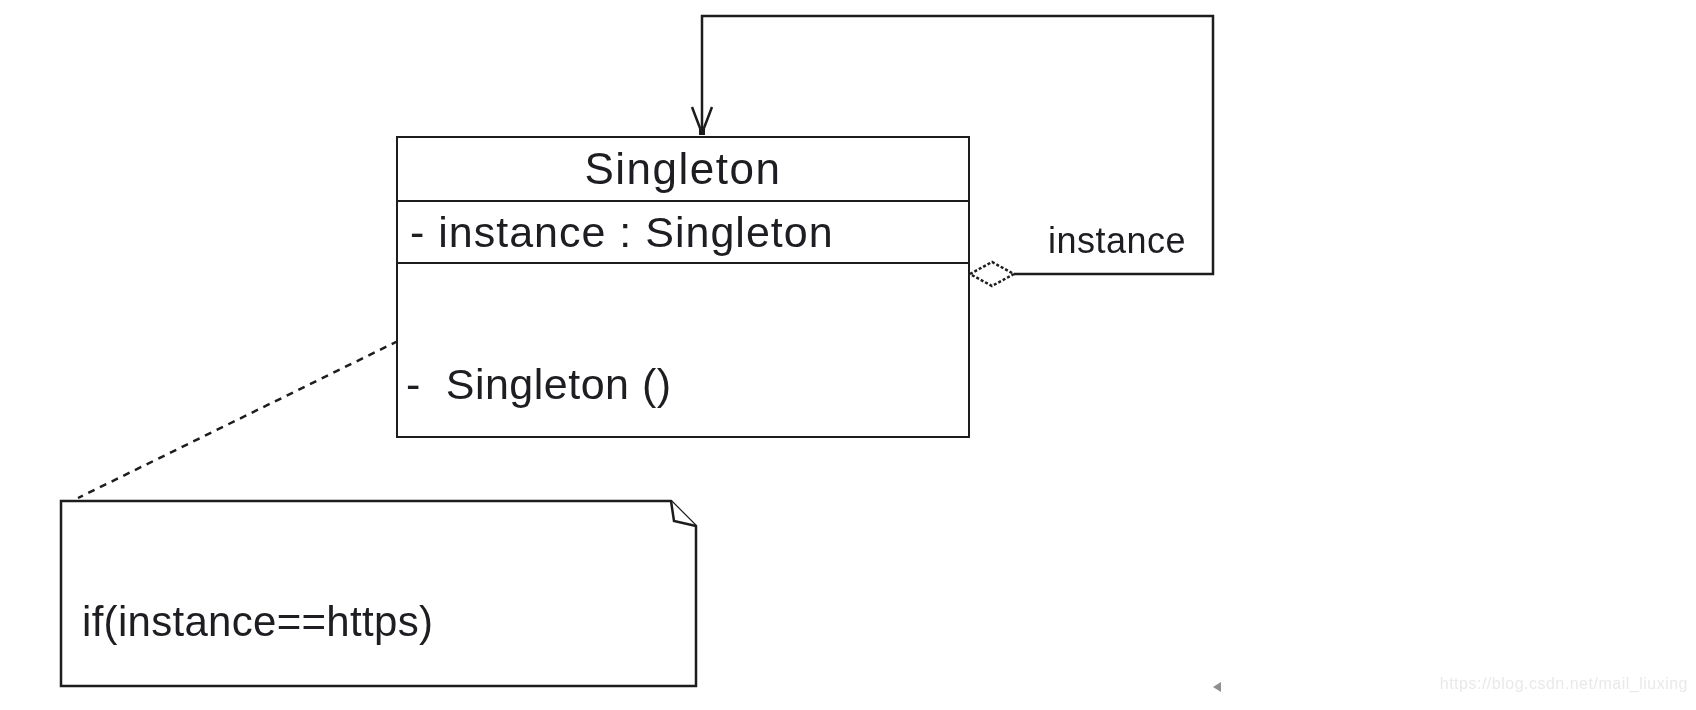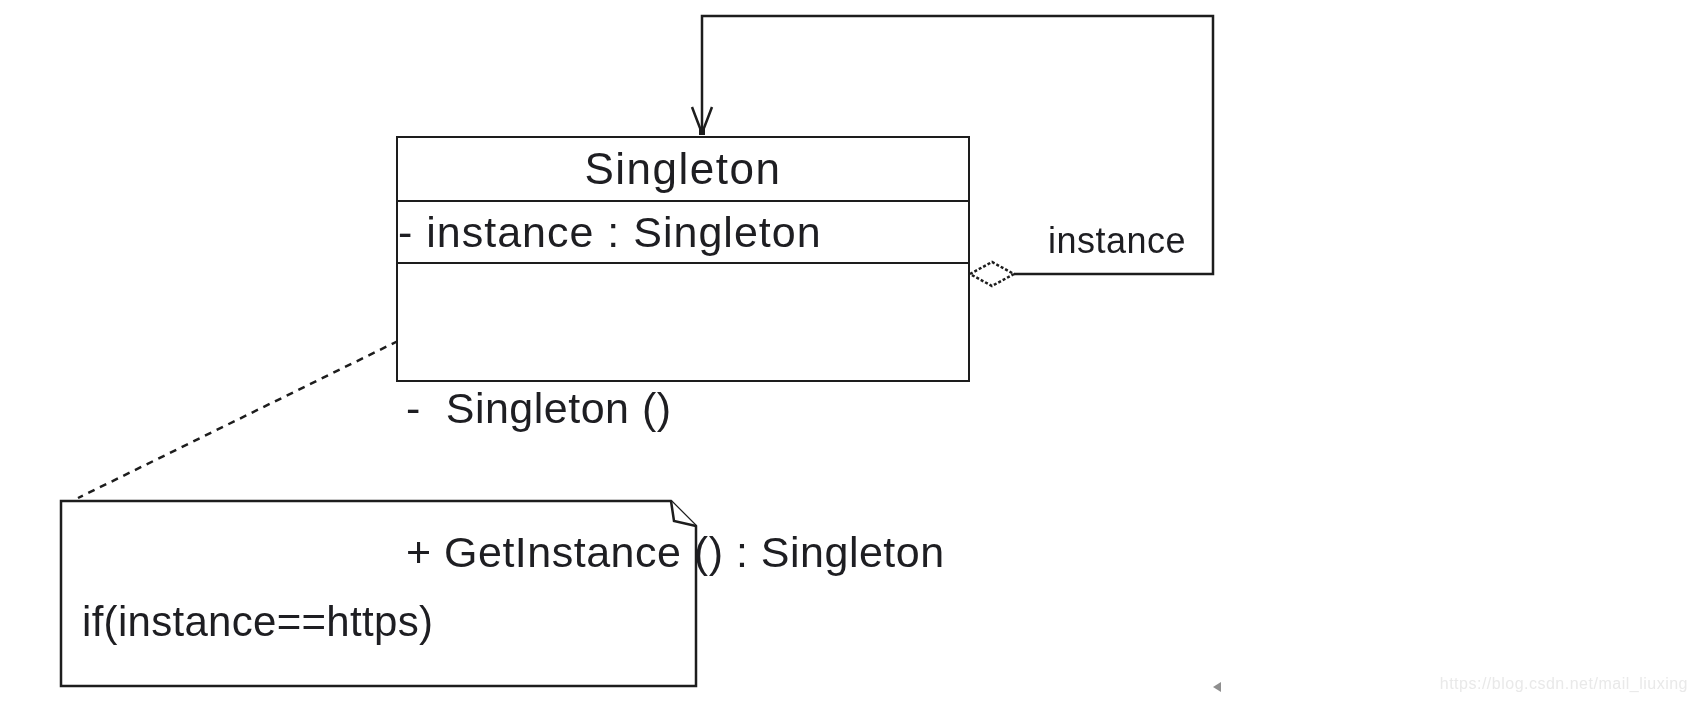--- a/index.html
+++ b/index.html
@@ -4,35 +4,35 @@
 <style>
   html,body{margin:0;padding:0;background:#ffffff;}
   .canvas{
     position:relative;width:1696px;height:710px;background:#ffffff;overflow:hidden;
     font-family:"Liberation Sans","DejaVu Sans",sans-serif;color:#1e1e22;
   }
   .connector-layer{position:absolute;left:0;top:0;width:1696px;height:710px;}
 
   
   .class-box{
-    position:absolute;left:396px;top:136px;width:574px;height:246px;
+    position:absolute;left:396px;top:136px;width:574px;height:302px;
     box-sizing:border-box;border:2px solid #1d1d1d;background:#ffffff;
   }
   .class-title{
     height:62px;border-bottom:2px solid #1d1d1d;
     display:flex;align-items:center;justify-content:center;
     font-size:44px;letter-spacing:1.5px;
   }
   .class-attrs{
     height:60px;border-bottom:2px solid #1d1d1d;
-    display:flex;align-items:center;
+    display:flex;align-items:center;padding-left:12px;
     font-size:43px;letter-spacing:1px;white-space:pre;
   }
   .class-methods{
-    padding:24px 0 0 8px;font-size:43px;line-height:48px;
+    padding:0 0 0 8px;font-size:43px;line-height:48px;
     letter-spacing:0.5px;white-space:pre;
   }
 
   
   .assoc-label{
     position:absolute;left:1048px;top:220px;font-size:36px;letter-spacing:0.5px;
   }
 
   
   .note-text{
@@ -68,21 +68,20 @@
 
     <polygon points="61,501 671,501 696,526 696,686 61,686" fill="#ffffff"></polygon>
     <path d="M671,501 L674,521 L696,526" fill="#ffffff"></path>
   </svg>
 
   <div class="class-box">
     <div class="class-title">Singleton</div>
     <div class="class-attrs">- instance : Singleton</div>
     <div class="class-methods">
       <div>-  Singleton ()</div>
-      <div>+ GetInstance () : Singleton</div>
     </div>
   </div>
 
   <div class="assoc-label">instance</div>
 
   <div class="note-text">
     <div>if(instance==https)</div>
     
     
   </div>

